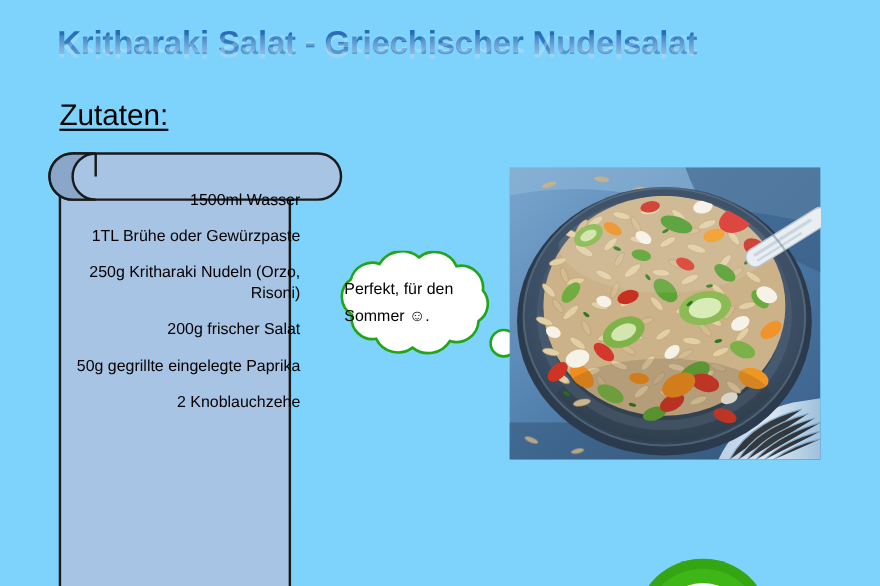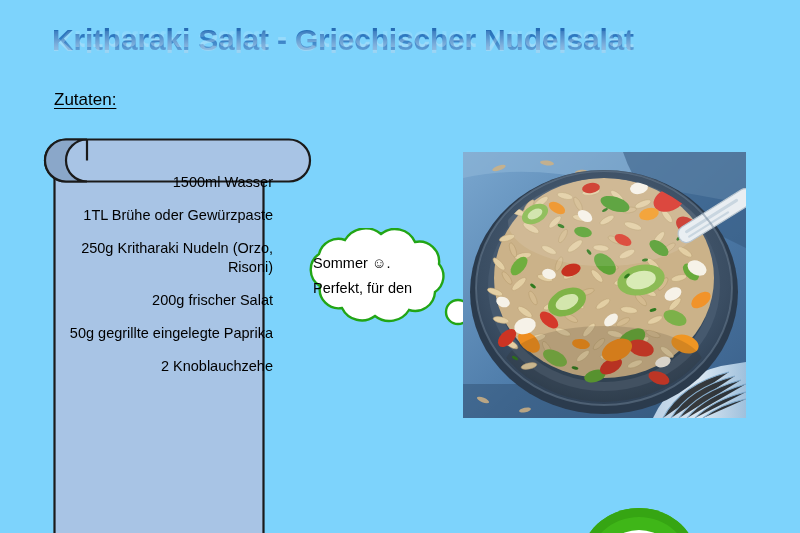--- a/index.html
+++ b/index.html
@@ -60,21 +60,21 @@
     -webkit-mask-image: linear-gradient(to top, rgba(0,0,0,0) 8%, rgba(0,0,0,0.85) 100%);
     mask-image: linear-gradient(to top, rgba(0,0,0,0) 8%, rgba(0,0,0,0.85) 100%);
     pointer-events: none;
   }
 
   
   #zutaten-heading {
     position: absolute;
     left: 54px;
     top: 90px;
-    font-size: 17px;
+    font-size: 27px;
     color: #000000;
     text-decoration: underline;
     text-underline-offset: 3px;
   }
 
   
   #scroll-shape {
     position: absolute;
     left: 53px;
     top: 138px;
@@ -203,22 +203,22 @@
                a20 20 0 0 1 -26 18
                a23 23 0 0 1 -34 6
                a22 22 0 0 1 -33 -8
                a19 19 0 0 1 -22 -22
                a19 19 0 0 1 -1 -32 Z" fill="#ffffff" stroke="#22A516" stroke-width="2.4"></path>
       <circle cx="175" cy="84" r="12" fill="#ffffff" stroke="#22A516" stroke-width="2.4"></circle>
       <circle cx="191" cy="94" r="6.5" fill="#ffffff" stroke="#22A516" stroke-width="2.4"></circle>
       <circle cx="199" cy="101" r="3.2" fill="#ffffff" stroke="#22A516" stroke-width="2.4"></circle>
     </svg>
     <div id="bubble-text">
+      <div>Perfekt, für den</div>
       <div>Sommer ☺.</div>
-      <div>Perfekt, für den</div>
     </div>
   </div>
 
   <div id="food-photo">
     <svg width="283" height="266" viewBox="0 0 283 266">
       <defs>
         <radialGradient id="bowlGrad" cx="50%" cy="40%" r="70%">
           <stop offset="0%" stop-color="#55697f"></stop>
           <stop offset="70%" stop-color="#3a4d62"></stop>
           <stop offset="100%" stop-color="#27374a"></stop>

